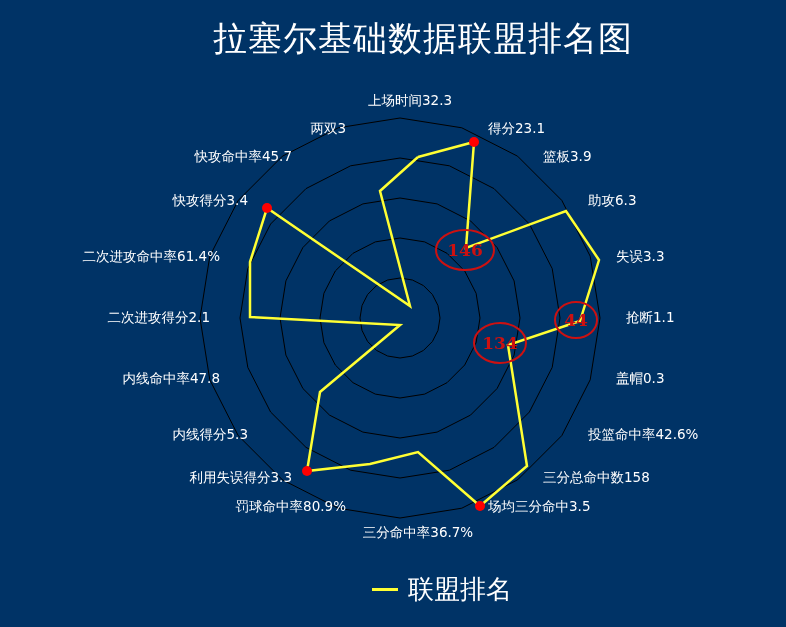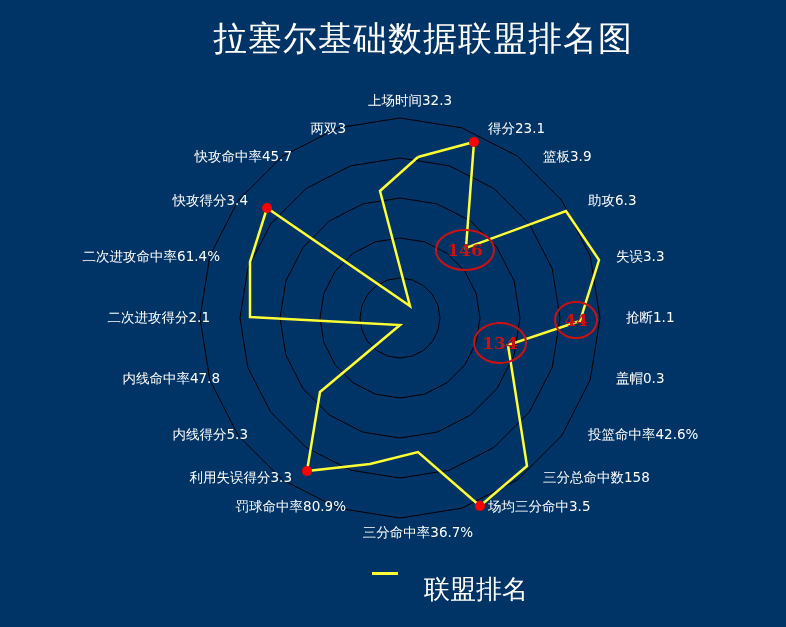--- a/index.html
+++ b/index.html
@@ -1,20 +1,20 @@
 <!DOCTYPE html>
 <html><head>
 <meta charset="utf-8">
 <style>
   html,body{margin:0;padding:0;}
   body{width:786px;height:627px;background:#003366;overflow:hidden;position:relative;font-family:"DejaVu Sans","Liberation Sans",sans-serif;}
   .title{position:absolute;left:0;top:16px;width:846px;text-align:center;color:#ffffff;font-family:"DejaVu Serif","Liberation Serif",serif;font-size:34px;letter-spacing:1px;}
   svg{position:absolute;left:0;top:0;}
   .axis-label{fill:#ffffff;font-size:13.5px;font-family:"DejaVu Sans","Liberation Sans",sans-serif;}
-  .legend{position:absolute;left:372px;top:572px;display:flex;align-items:flex-start;gap:26px;}
+  .legend{position:absolute;left:372px;top:572px;display:flex;align-items:center;gap:10px;}
   .legend-line{width:26px;height:3px;background:#ffff33;}
   .legend-label{color:#ffffff;font-family:"DejaVu Serif","Liberation Serif",serif;font-size:26px;}
   .annot{fill:none;stroke:#cc1111;stroke-width:2;}
   .annot-text{fill:#cc1111;font-family:"DejaVu Serif","Liberation Serif",serif;font-size:17px;font-weight:bold;text-anchor:middle;}
 </style>
 </head>
 <body>
 
 <div class="title">拉塞尔基础数据联盟排名图</div>
 

